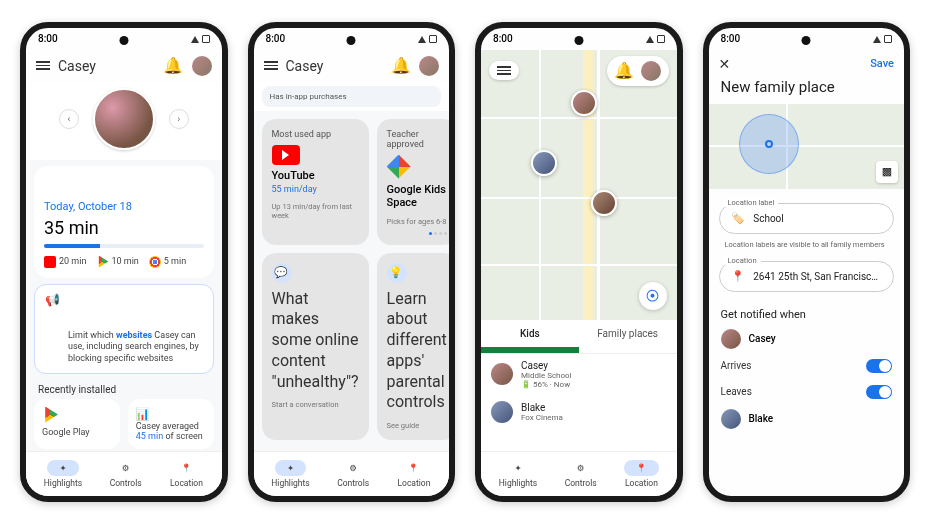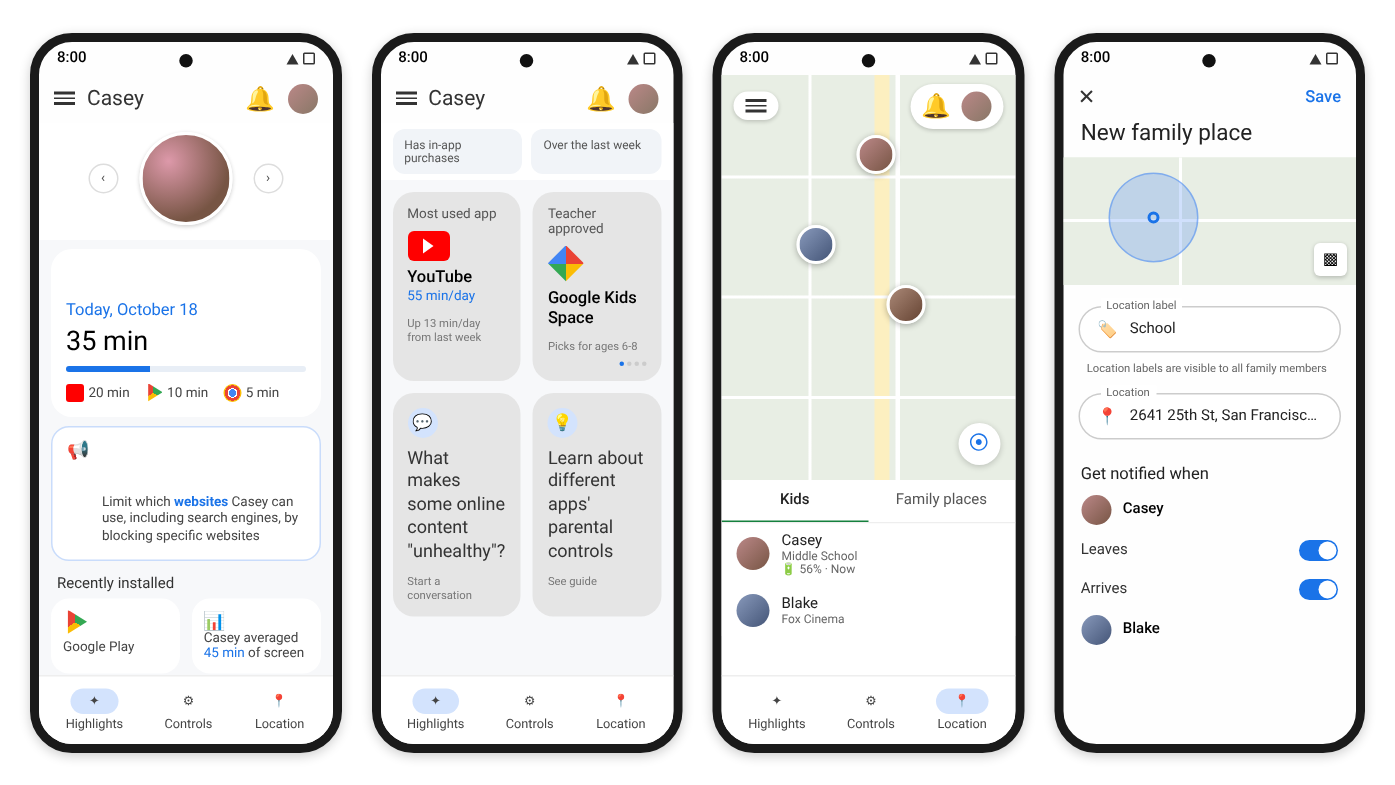--- a/index.html
+++ b/index.html
@@ -56,21 +56,21 @@
   .gcard .lab { font-size:9px; color:#555; margin-bottom:6px;}
   .gcard .name { font-size:11px; font-weight:500; margin-top:4px;}
   .gcard .sub { font-size:9px; color:#1a73e8; margin-top:2px;}
   .gcard .foot { font-size:7.5px; color:#777; margin-top:8px;}
   .yt-big { width:28px;height:20px;background:#ff0000;border-radius:4px;position:relative;}
   .yt-big::after { content:''; position:absolute; left:10px; top:5px; border-left:7px solid #fff; border-top:5px solid transparent; border-bottom:5px solid transparent;}
   .kids { width:24px;height:24px; background: conic-gradient(#ea4335 0 25%,#fbbc04 25% 50%,#34a853 50% 75%,#4285f4 75% 100%); clip-path: polygon(50% 0,100% 50%,50% 100%,0 50%);}
   .dots { display:flex; gap:2px; justify-content:flex-end; margin-top:6px;}
   .dots span { width:3px;height:3px;border-radius:50%;background:#ccc;} .dots span.a{background:#1a73e8;}
   .bubble { width:20px;height:20px;border-radius:50%;background:#d3e3fd;display:flex;align-items:center;justify-content:center;color:#1a73e8;font-size:11px;margin-bottom:6px;}
-  .gcard .q { font-size:12px;color:#333;line-height:1.3;}
+  .gcard .q { font-size:16px;color:#333;line-height:1.3;}
 
   
   .mapview { position:relative; height: 270px; background: #e5ecdf; }
   .mapview::before { content:''; position:absolute; inset:0; background:
     linear-gradient(#fff 0 0) 30% 0/2px 100% no-repeat,
     linear-gradient(#fff 0 0) 60% 0/3px 100% no-repeat,
     linear-gradient(#fff 0 0) 0 25%/100% 2px no-repeat,
     linear-gradient(#fff 0 0) 0 55%/100% 2px no-repeat,
     linear-gradient(#fff 0 0) 0 80%/100% 2px no-repeat,
     linear-gradient(#fcefc0 0 0) 55% 0/10px 100% no-repeat,
@@ -78,40 +78,40 @@
   }
   .floatbar { position:absolute; top:6px; left:8px; right:8px; display:flex; justify-content:space-between; align-items:center;}
   .fbtn { background:#fff; border-radius:16px; padding:5px 8px; box-shadow:0 1px 3px rgba(0,0,0,.2); display:flex; align-items:center; gap:6px;}
   .mappin { position:absolute; width:26px;height:26px;border-radius:50%;background:#fff;border:2px solid #fff;box-shadow:0 1px 4px rgba(0,0,0,.3);}
   .mappin.p1 { top:40px;left:90px; background:linear-gradient(135deg,#b88,#754);}
   .mappin.p2 { top:100px;left:50px; background:linear-gradient(135deg,#89b,#457);}
   .mappin.p3 { top:140px;left:110px; background:linear-gradient(135deg,#a87,#643);}
   .locbtn { position:absolute; bottom:10px; right:10px; width:28px;height:28px;border-radius:50%;background:#fff;box-shadow:0 1px 4px rgba(0,0,0,.2);display:flex;align-items:center;justify-content:center;color:#1a73e8;font-size:14px;}
   .tabs { display:flex; border-bottom:1px solid #eee; background:#fff;}
   .tab { flex:1; text-align:center; padding:8px 0; font-size:10px; color:#555;}
-  .tab.active { border-bottom:1px solid #15803d; color:#222; font-weight:500;}
+  .tab.active { border-bottom:6px solid #15803d; color:#222; font-weight:500;}
   .kidrow { display:flex; gap:8px; padding:6px 10px; align-items:center; background:#fff;}
   .kidrow .av { width:22px;height:22px;border-radius:50%;background:linear-gradient(135deg,#b88,#754);}
   .kidrow .info .n { font-size:10px; color:#222;}
   .kidrow .info .s { font-size:8px; color:#666;}
 
   
   .p4top { display:flex; justify-content:space-between; align-items:center; padding:6px 10px;}
   .p4top .x { font-size:14px; color:#333;}
   .p4top .save { color:#1a73e8; font-size:11px; font-weight:500;}
   .p4title { font-size:15px; padding:0 12px 8px; color:#222;}
   .minimap { height:85px; margin:0 0 8px; background:#e8eee4; position:relative;}
   .minimap::before{content:'';position:absolute;inset:0;background:
     linear-gradient(#fff 0 0) 40% 0/2px 100% no-repeat,
     linear-gradient(#fff 0 0) 0 50%/100% 2px no-repeat,#e8eee4;}
   .geofence { position:absolute; left:30px; top:10px; width:60px;height:60px;border-radius:50%;background:rgba(66,133,244,.25);border:1px solid rgba(66,133,244,.5);display:flex;align-items:center;justify-content:center;}
   .geofence .pin { width:8px;height:8px;border:2px solid #1a73e8;border-radius:50%;}
   .layerbtn { position:absolute;bottom:6px;right:6px;width:22px;height:22px;background:#fff;border-radius:4px;box-shadow:0 1px 3px rgba(0,0,0,.2);display:flex;align-items:center;justify-content:center;font-size:11px;}
   .field { border:1px solid #ccc; border-radius:20px; margin:6px 10px; padding:8px 12px; display:flex; align-items:center; gap:8px; position:relative; background:#fff;}
-  .field .flab { position:absolute; top:-6px; left:14px; background:#fff; padding:0 4px; font-size:7.5px; color:#666;}
+  .field .flab { position:absolute; top:-6px; left:4px; background:#fff; padding:0 4px; font-size:7.5px; color:#666;}
   .field .val { font-size:10px; color:#222; white-space:nowrap; overflow:hidden; text-overflow:ellipsis;text-align:center;}
   .field .ficn { font-size:11px; color:#444;}
   .helper { font-size:7.5px; color:#666; padding:0 16px 6px;}
   .sect { font-size:11px; font-weight:400; padding:10px 12px 4px; color:#222;}
   .personrow { display:flex; align-items:center; gap:8px; padding:4px 12px;}
   .personrow .av { width:20px;height:20px;border-radius:50%;background:linear-gradient(135deg,#b88,#754);}
   .personrow .nm { font-size:10px; font-weight:500;}
   .togglerow { display:flex; justify-content:space-between; align-items:center; padding:6px 12px; font-size:10px; color:#333;}
   .toggle { width:26px;height:14px;border-radius:7px;background:#1a73e8;position:relative;}
   .toggle::after{content:'';position:absolute;right:1px;top:1px;width:12px;height:12px;background:#fff;border-radius:50%;}
@@ -208,21 +208,20 @@
           <div></div>
           <div></div>
         </div>
       <div class="title">Casey</div>
       <span>🔔</span>
       <div class="avatar"></div>
     </div>
     <div class="content">
       <div class="chips">
         <div class="chip">Has in-app purchases</div>
-        <div class="chip">Over the last week</div>
       </div>
       <div class="grid2">
         <div class="gcard">
           <div class="lab">Most used app</div>
           <div class="yt-big"></div>
           <div class="name">YouTube</div>
           <div class="sub">55 min/day</div>
           <div class="foot">Up 13 min/day from last week</div>
         </div>
         <div class="gcard">
@@ -363,25 +362,25 @@
       <span class="flab">Location</span>
       <span class="ficn">📍</span>
       <span class="val">2641 25th St, San Francisco, CA 9...</span>
     </div>
     <div class="sect">Get notified when</div>
     <div class="personrow">
       <div class="av"></div>
       <div class="nm">Casey</div>
     </div>
     <div class="togglerow">
+      <span>Arrives</span>
+      <div class="toggle"></div>
+    </div>
+    <div class="togglerow">
       <span>Leaves</span>
-      <div class="toggle"></div>
-    </div>
-    <div class="togglerow">
-      <span>Arrives</span>
       <div class="toggle"></div>
     </div>
     <div class="personrow">
       <div class="av" style="background:linear-gradient(135deg,#89b,#457);"></div>
       <div class="nm">Blake</div>
     </div>
   </div>
 </div>
 
 </body></html>

